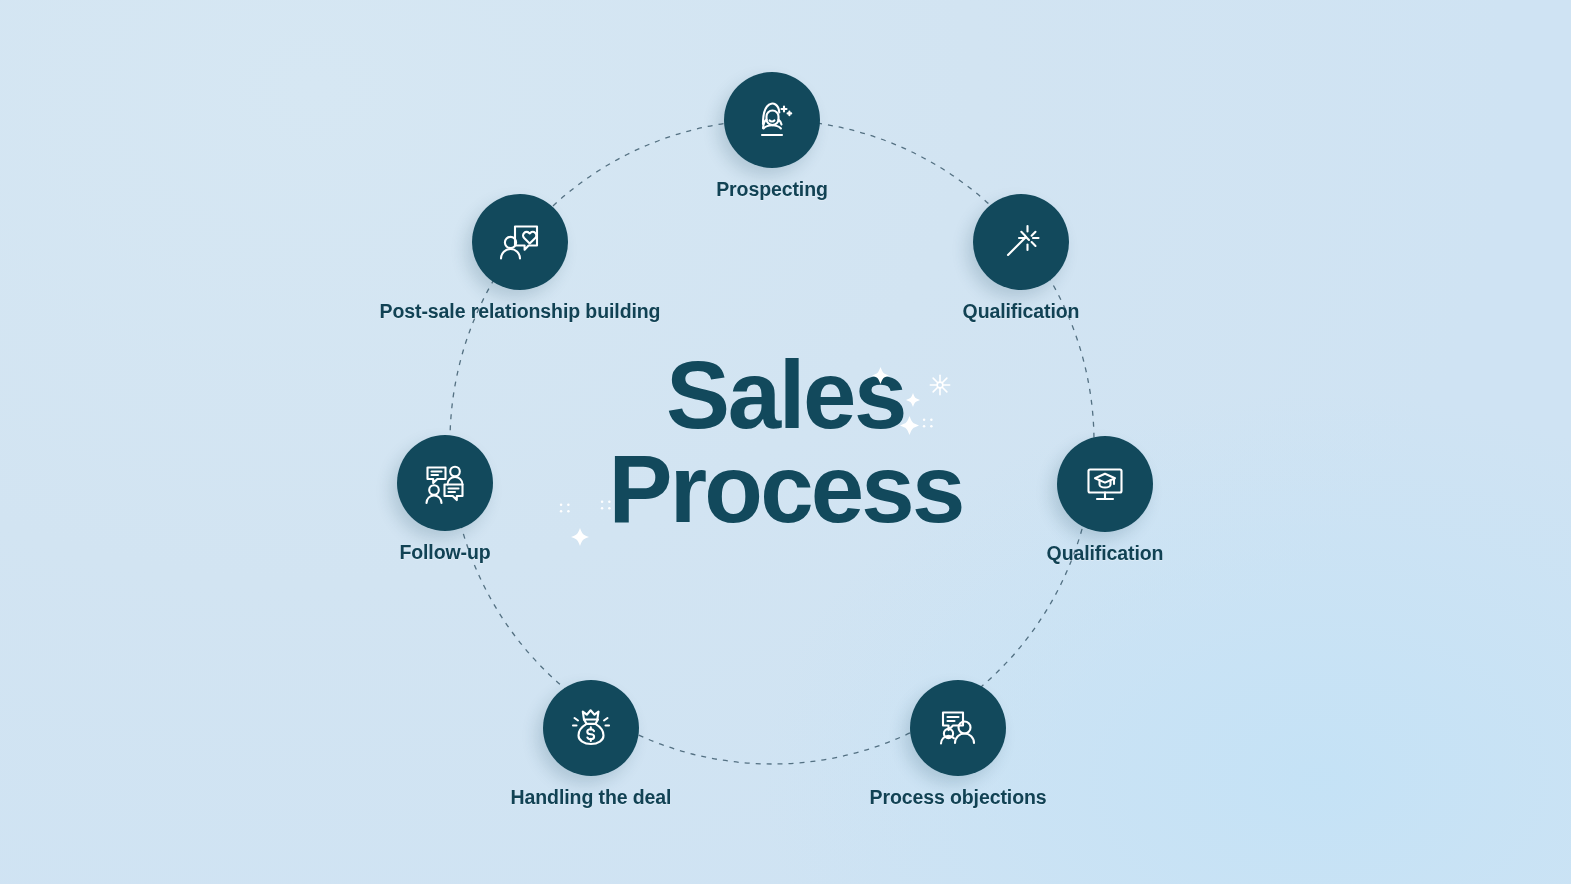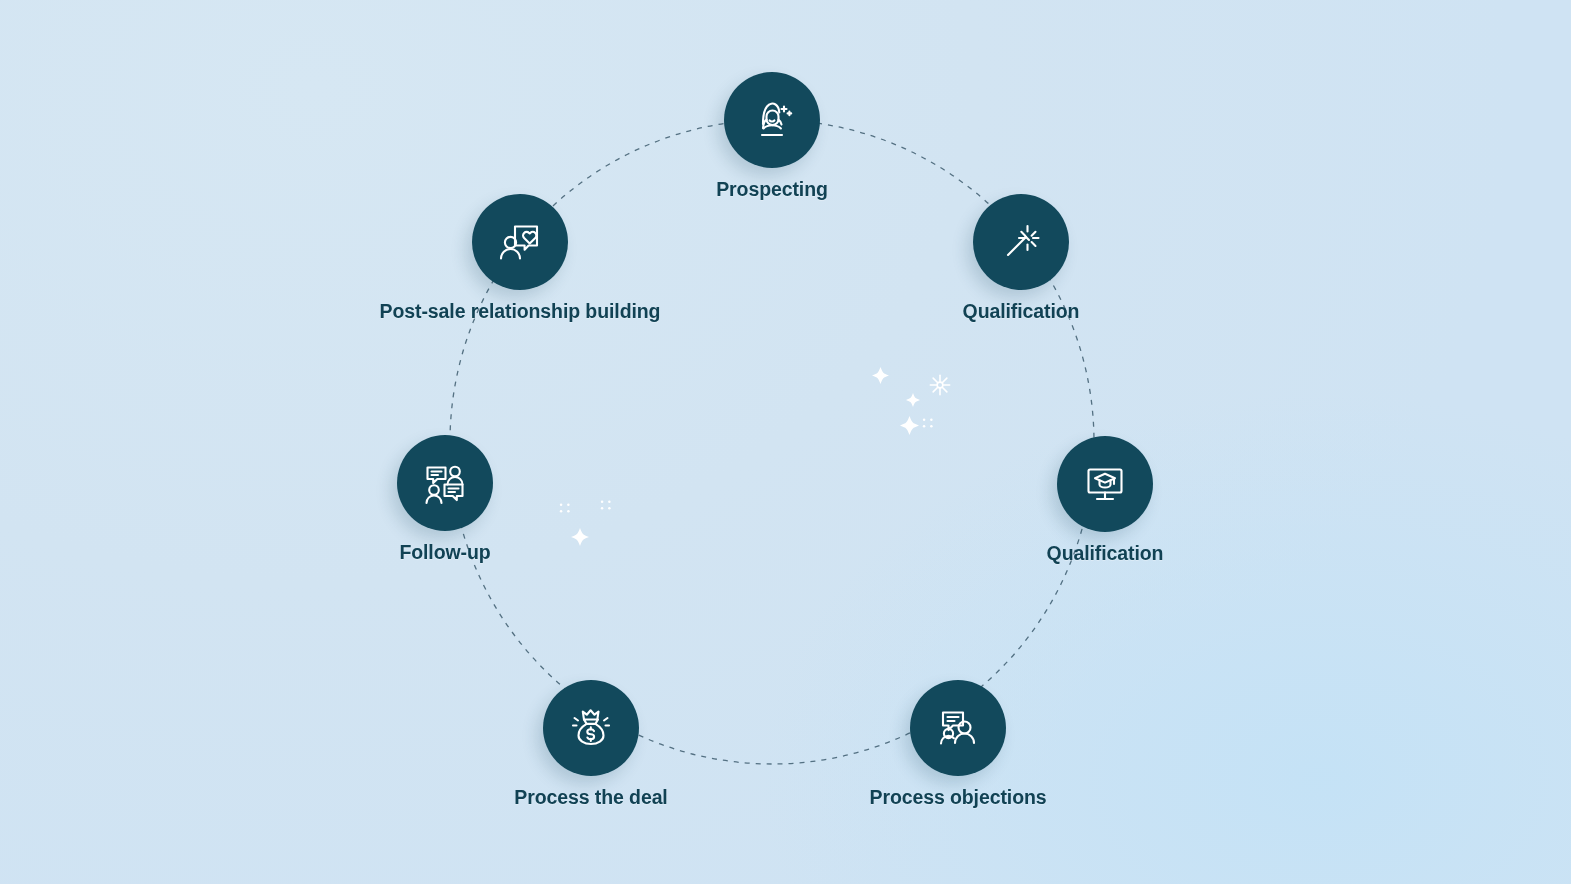--- a/index.html
+++ b/index.html
@@ -175,21 +175,21 @@
         <path d="M21.6 21.9C17 24.6 13.5 29 13.5 33.4c0 5 5.6 8.6 12.5 8.6s12.5-3.6 12.5-8.6c0-4.4-3.5-8.8-8.1-11.5"></path>
         <path d="M29 29.1c-.6-1.1-1.9-1.8-3.3-1.8-1.9 0-3.4 1.1-3.4 2.5s1.5 2.5 3.4 2.5 3.4 1.1 3.4 2.5-1.5 2.5-3.4 2.5c-1.5 0-2.8-.7-3.3-1.8"></path>
         <path d="M25.8 25.4v2M25.8 36.9v2"></path>
         <path d="M13 18.5 9.5 16"></path>
         <path d="M11.5 23.5H8"></path>
         <path d="m39 18.5 3.5-2.5"></path>
         <path d="M40.5 23.5H44"></path>
       </g>
     </svg>
         </div>
-        <div class="node-label">Process the deal</div>
+        <div class="node-label">Handling the deal</div>
       </div>
       <div class="node" style="left: 445px; top: 483px;">
         <div class="bubble">
     <svg width="52" height="52" viewBox="0 0 52 52">
       <g fill="none" stroke="#ffffff" stroke-width="2.1" stroke-linecap="round" stroke-linejoin="round">
         <path d="M8.5 10.5h18v11.5h-8.2l-4.1 4.1V22H8.5z"></path>
         <path d="M12.5 14.5h10M12.5 18h6.5"></path>
         <circle cx="36" cy="14.5" r="4.8"></circle>
         <path d="M28.5 27.5c0-4.2 3.4-7.6 7.5-7.6s7.5 3.4 7.5 7.6"></path>
         <path d="M43.5 27.5h-18V39h8.2l4.1 4.1V39h5.7z"></path>
@@ -209,20 +209,24 @@
         <path d="M30.1 16.9c1.4-1.4 3.6-1.4 5 0l.6.6.6-.6c1.4-1.4 3.6-1.4 5 0s1.4 3.7 0 5.1l-5.6 5.6-5.6-5.6c-1.4-1.4-1.4-3.7 0-5.1z"></path>
         <circle cx="16.5" cy="26.5" r="5.6"></circle>
         <path d="M7 42.5c0-5.2 4.3-9.5 9.5-9.5s9.5 4.3 9.5 9.5"></path>
       </g>
     </svg>
         </div>
         <div class="node-label">Post-sale relationship building</div>
       </div>
     </div>
 
+  <div class="title-wrap">
+    <span class="title-line l1">Sales</span>
+    <span class="title-line l2">Process</span>
+  </div>
 
   <div id="sparkles">
       <div class="spark" style="left: 871.5px; top: 366.5px;">
         <svg width="17" height="17" viewBox="0 0 17 17">
     <path d="M8.5 0 C 10.88 6.119999999999999 10.88 6.119999999999999 17 8.5
              C 10.88 10.88 10.88 10.88 8.5 17
              C 6.119999999999999 10.88 6.119999999999999 10.88 0 8.5
              C 6.119999999999999 6.119999999999999 6.119999999999999 6.119999999999999 8.5 0 Z" fill="#ffffff"></path>
   </svg>
       </div>

